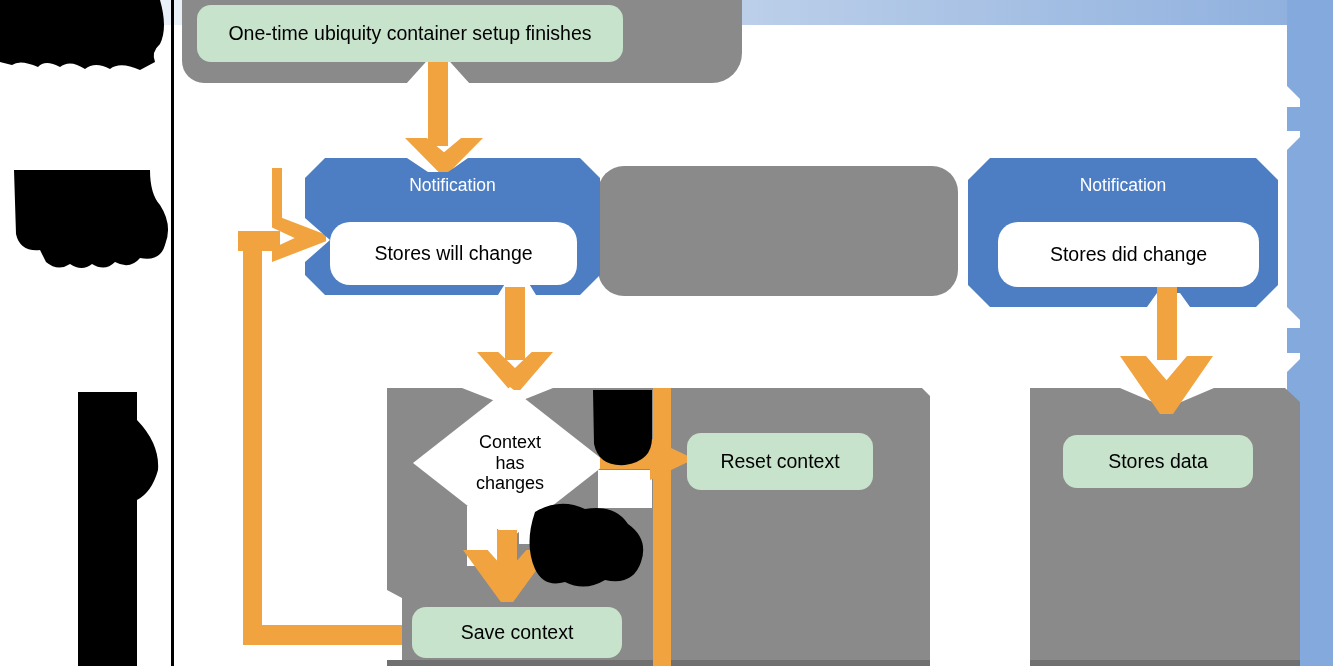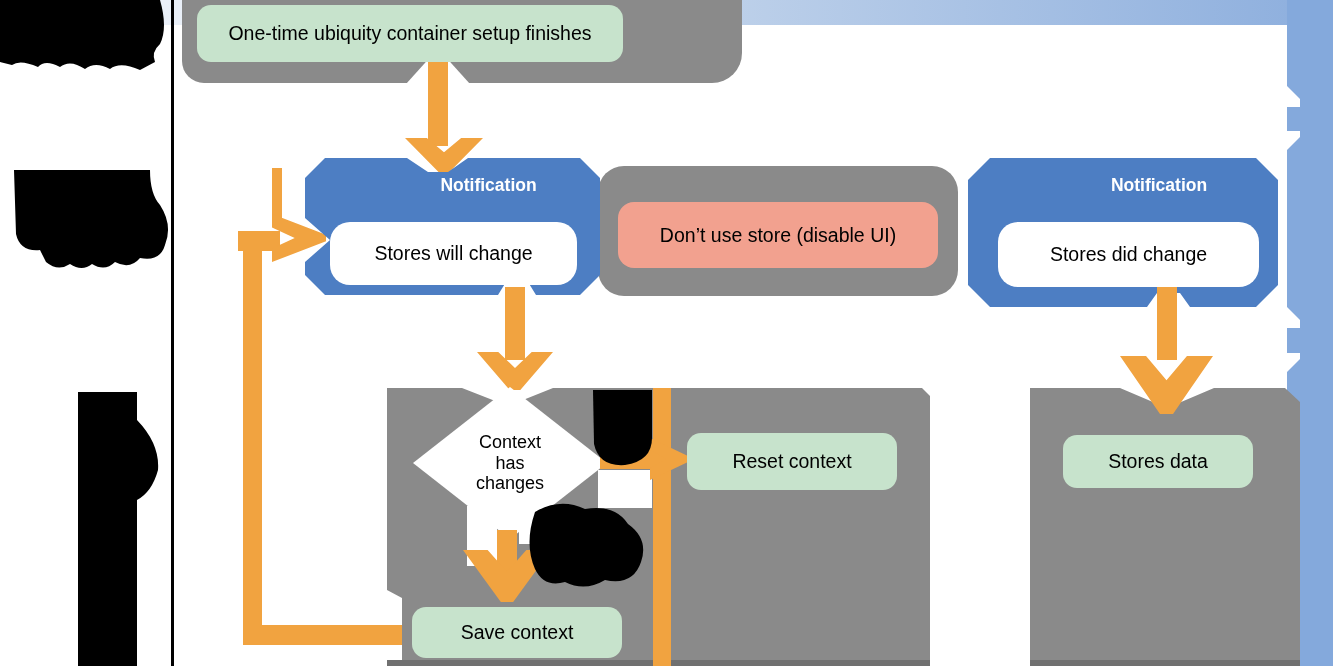--- a/index.html
+++ b/index.html
@@ -7,21 +7,21 @@
          font-family:"Liberation Sans",sans-serif;background:#fff;}
   .abs{position:absolute;}
   .band{background:linear-gradient(to right,#f7fafd 0%,#e2eaf6 22%,#bed1ea 55%,#8fb0de 100%);}
   .orange{background:#f1a340;}
   .graybox{background:#8a8a8a;}
   .greenbox{background:#c7e3cc;border-radius:14px;display:flex;align-items:center;justify-content:center;
             color:#000;font-size:19.5px;}
   .bluebox{background:#4d7ec3;}
   .whitebox{background:#fff;border-radius:20px;display:flex;align-items:center;justify-content:center;
             color:#000;font-size:19.5px;}
-  .notif-title{color:#fff;font-weight:bold;font-size:17.5px;text-align:center;padding-left:36px;}
+  .notif-title{color:#fff;font-weight:normal;font-size:17.5px;text-align:center;}
   .chev-down{background:#f1a340;clip-path:polygon(0 0,28% 0,50% 42%,72% 0,100% 0,57% 100%,43% 100%);}
   .chev-right{background:#f1a340;clip-path:polygon(0 0,0 28%,42% 50%,0 72%,0 100%,100% 57%,100% 43%);}
   .white{background:#fff;}
   .salmonbox{background:#f2a18f;border-radius:16px;display:flex;align-items:center;justify-content:center;
              color:#000;font-size:19.5px;}
   .diamond-text{display:flex;align-items:center;justify-content:center;text-align:center;
                 white-space:pre-line;font-size:18px;line-height:1.16;color:#000;}
 </style>
 </head>
 <body>
@@ -53,23 +53,20 @@
   <div class="abs orange" style="left:428px;top:62px;width:20px;height:84px;"></div>
   <div class="abs chev-down" style="left:405px;top:138px;width:78px;height:34px;"></div>
 
   <div class="abs orange" style="left:243px;top:231px;width:19px;height:414px;"></div>
   <div class="abs orange" style="left:243px;top:625px;width:172px;height:20px;"></div>
   <div class="abs orange" style="left:238px;top:231px;width:42px;height:20px;"></div>
   <div class="abs orange" style="left:272px;top:168px;width:10px;height:52px;"></div>
   <div class="abs chev-right" style="left:272px;top:214px;width:54px;height:48px;"></div>
 
   <div class="abs graybox" style="left:598px;top:166px;width:360px;height:130px;border-radius:26px;"></div>
-  <div class="abs salmonbox" style="left:618px;top:202px;width:320px;height:66px;">
-    <span>Don’t use store (disable UI)</span>
-  </div>
 
   <div class="abs bluebox" style="left:305px;top:158px;width:295px;height:137px;clip-path:polygon(20px 0,102px 0,123px 14px,143px 14px,163px 0,275px 0,295px 20px,295px 117px,275px 137px,231px 137px,223px 124px,201px 124px,193px 137px,20px 137px,0 117px,0 104px,25px 82px,0 60px,0 20px);"></div>
   <div class="abs notif-title" style="left:305px;top:175px;width:295px;">Notification</div>
   <div class="abs whitebox" style="left:330px;top:222px;width:247px;height:63px;">
     <span>Stores will change</span>
   </div>
 
   <div class="abs bluebox" style="left:968px;top:158px;width:310px;height:149px;clip-path:polygon(22px 0,288px 0,310px 22px,310px 127px,288px 149px,222px 149px,212px 135px,189px 135px,179px 149px,22px 149px,0 127px,0 22px);"></div>
   <div class="abs notif-title" style="left:968px;top:175px;width:310px;">Notification</div>
   <div class="abs whitebox" style="left:998px;top:222px;width:261px;height:65px;">
@@ -99,21 +96,21 @@
   <div class="abs diamond-text" style="left:433px;top:400px;width:154px;height:126px;">Context
 has
 changes</div>
 
   <div class="abs orange" style="left:600px;top:447px;width:56px;height:22px;"></div>
   <div class="abs chev-right" style="left:650px;top:438px;width:38px;height:42px;"></div>
 
   <div class="abs orange" style="left:497px;top:530px;width:20px;height:54px;"></div>
   <div class="abs chev-down" style="left:463px;top:550px;width:88px;height:52px;"></div>
 
-  <div class="abs greenbox" style="left:687px;top:433px;width:210px;height:57px;">
+  <div class="abs greenbox" style="left:687px;top:433px;width:186px;height:57px;">
     <span>Reset context</span>
   </div>
   <div class="abs greenbox" style="left:412px;top:607px;width:210px;height:51px;">
     <span>Save context</span>
   </div>
   <div class="abs greenbox" style="left:1063px;top:435px;width:190px;height:53px;">
     <span>Stores data</span>
   </div>
 
   <svg class="abs" style="left:0;top:0;" width="1333" height="666" viewBox="0 0 1333 666">

